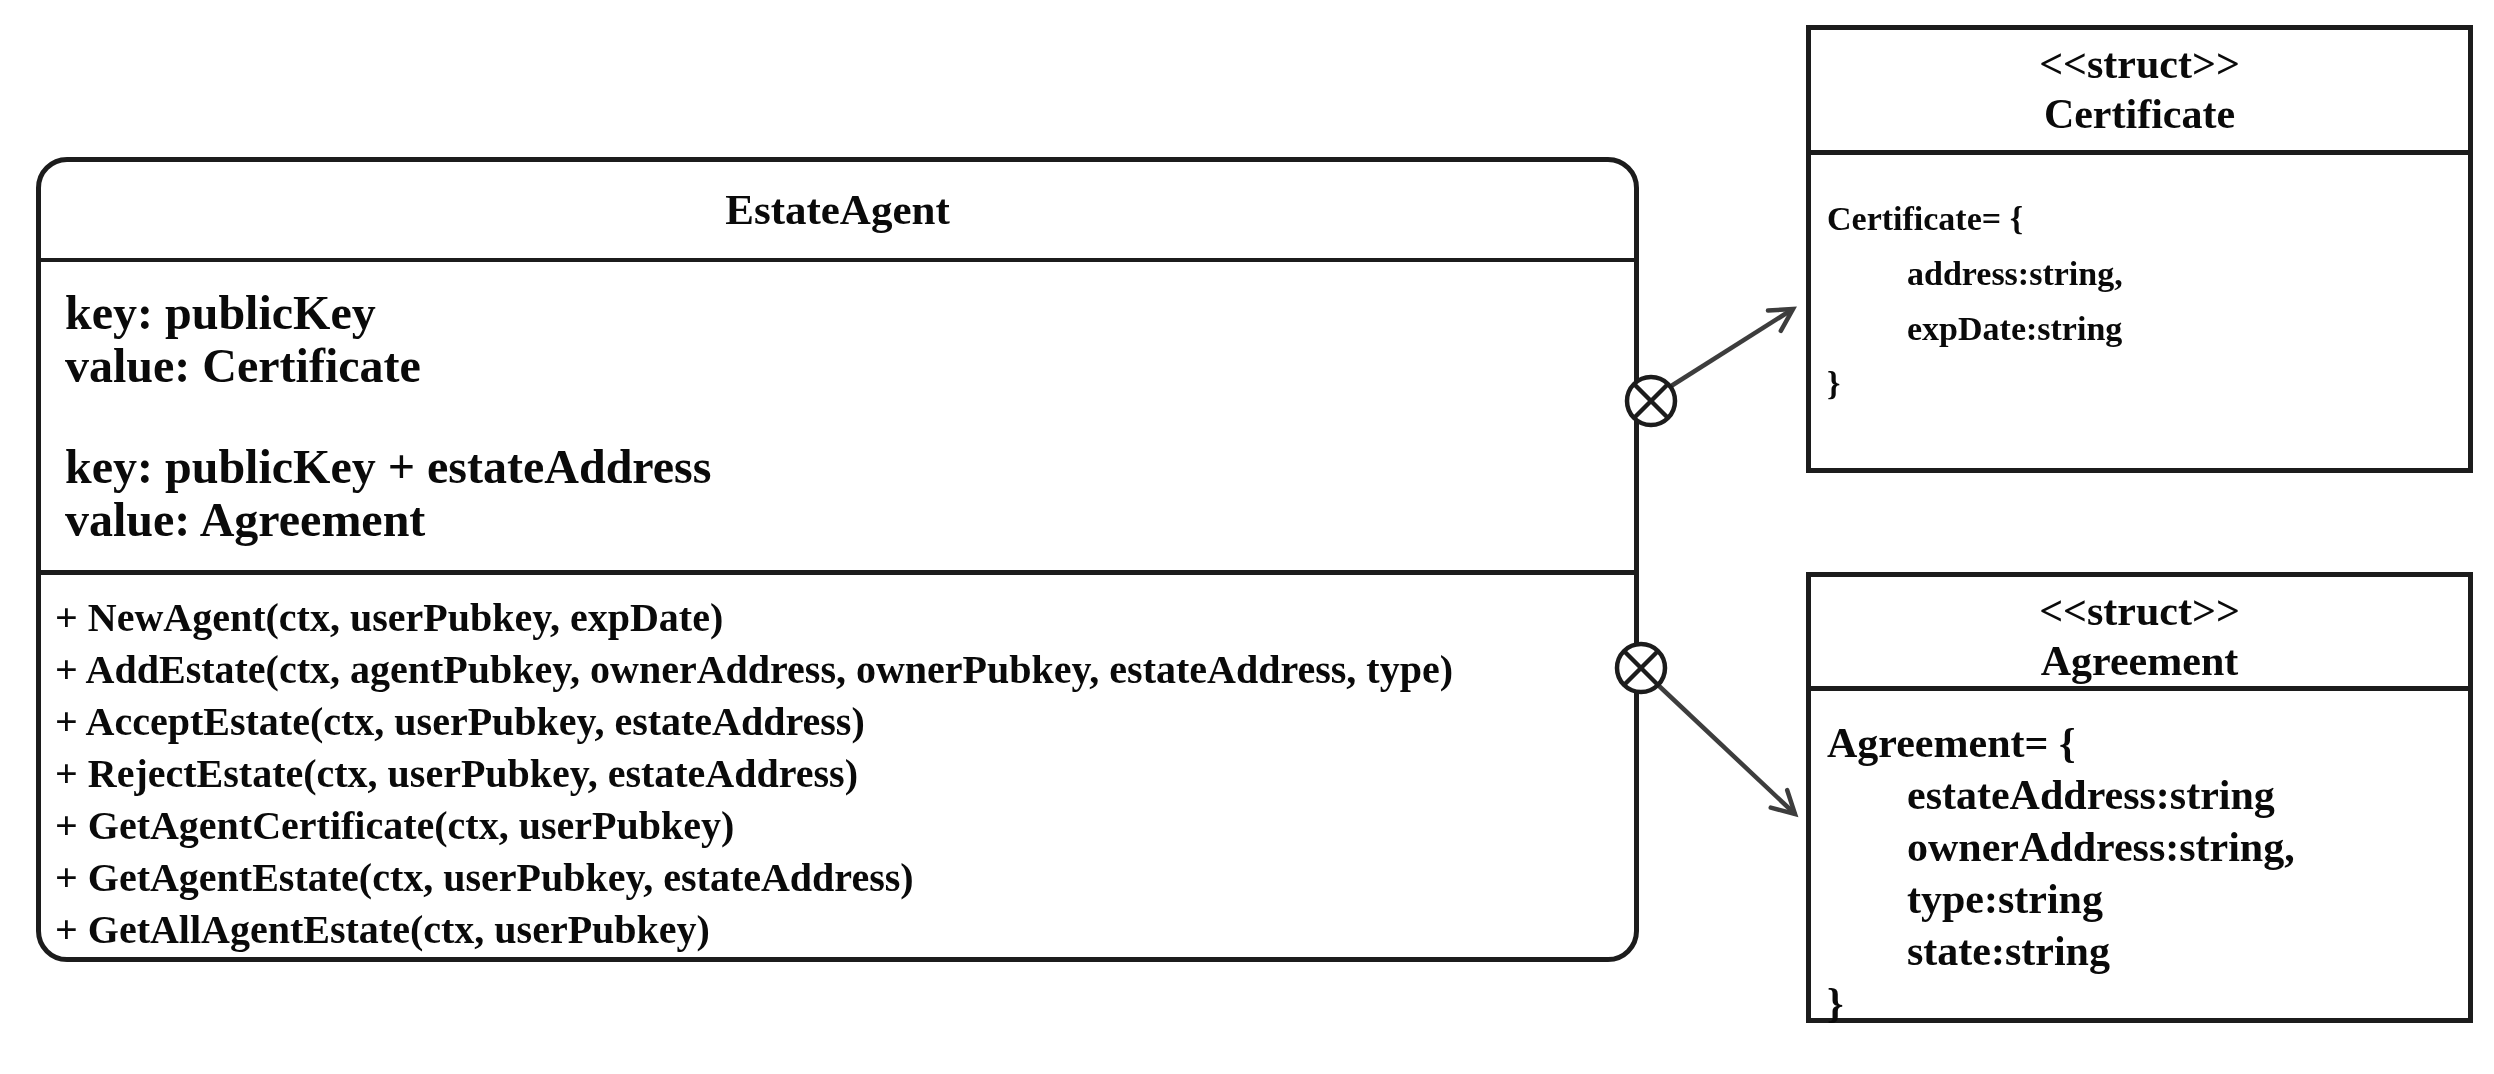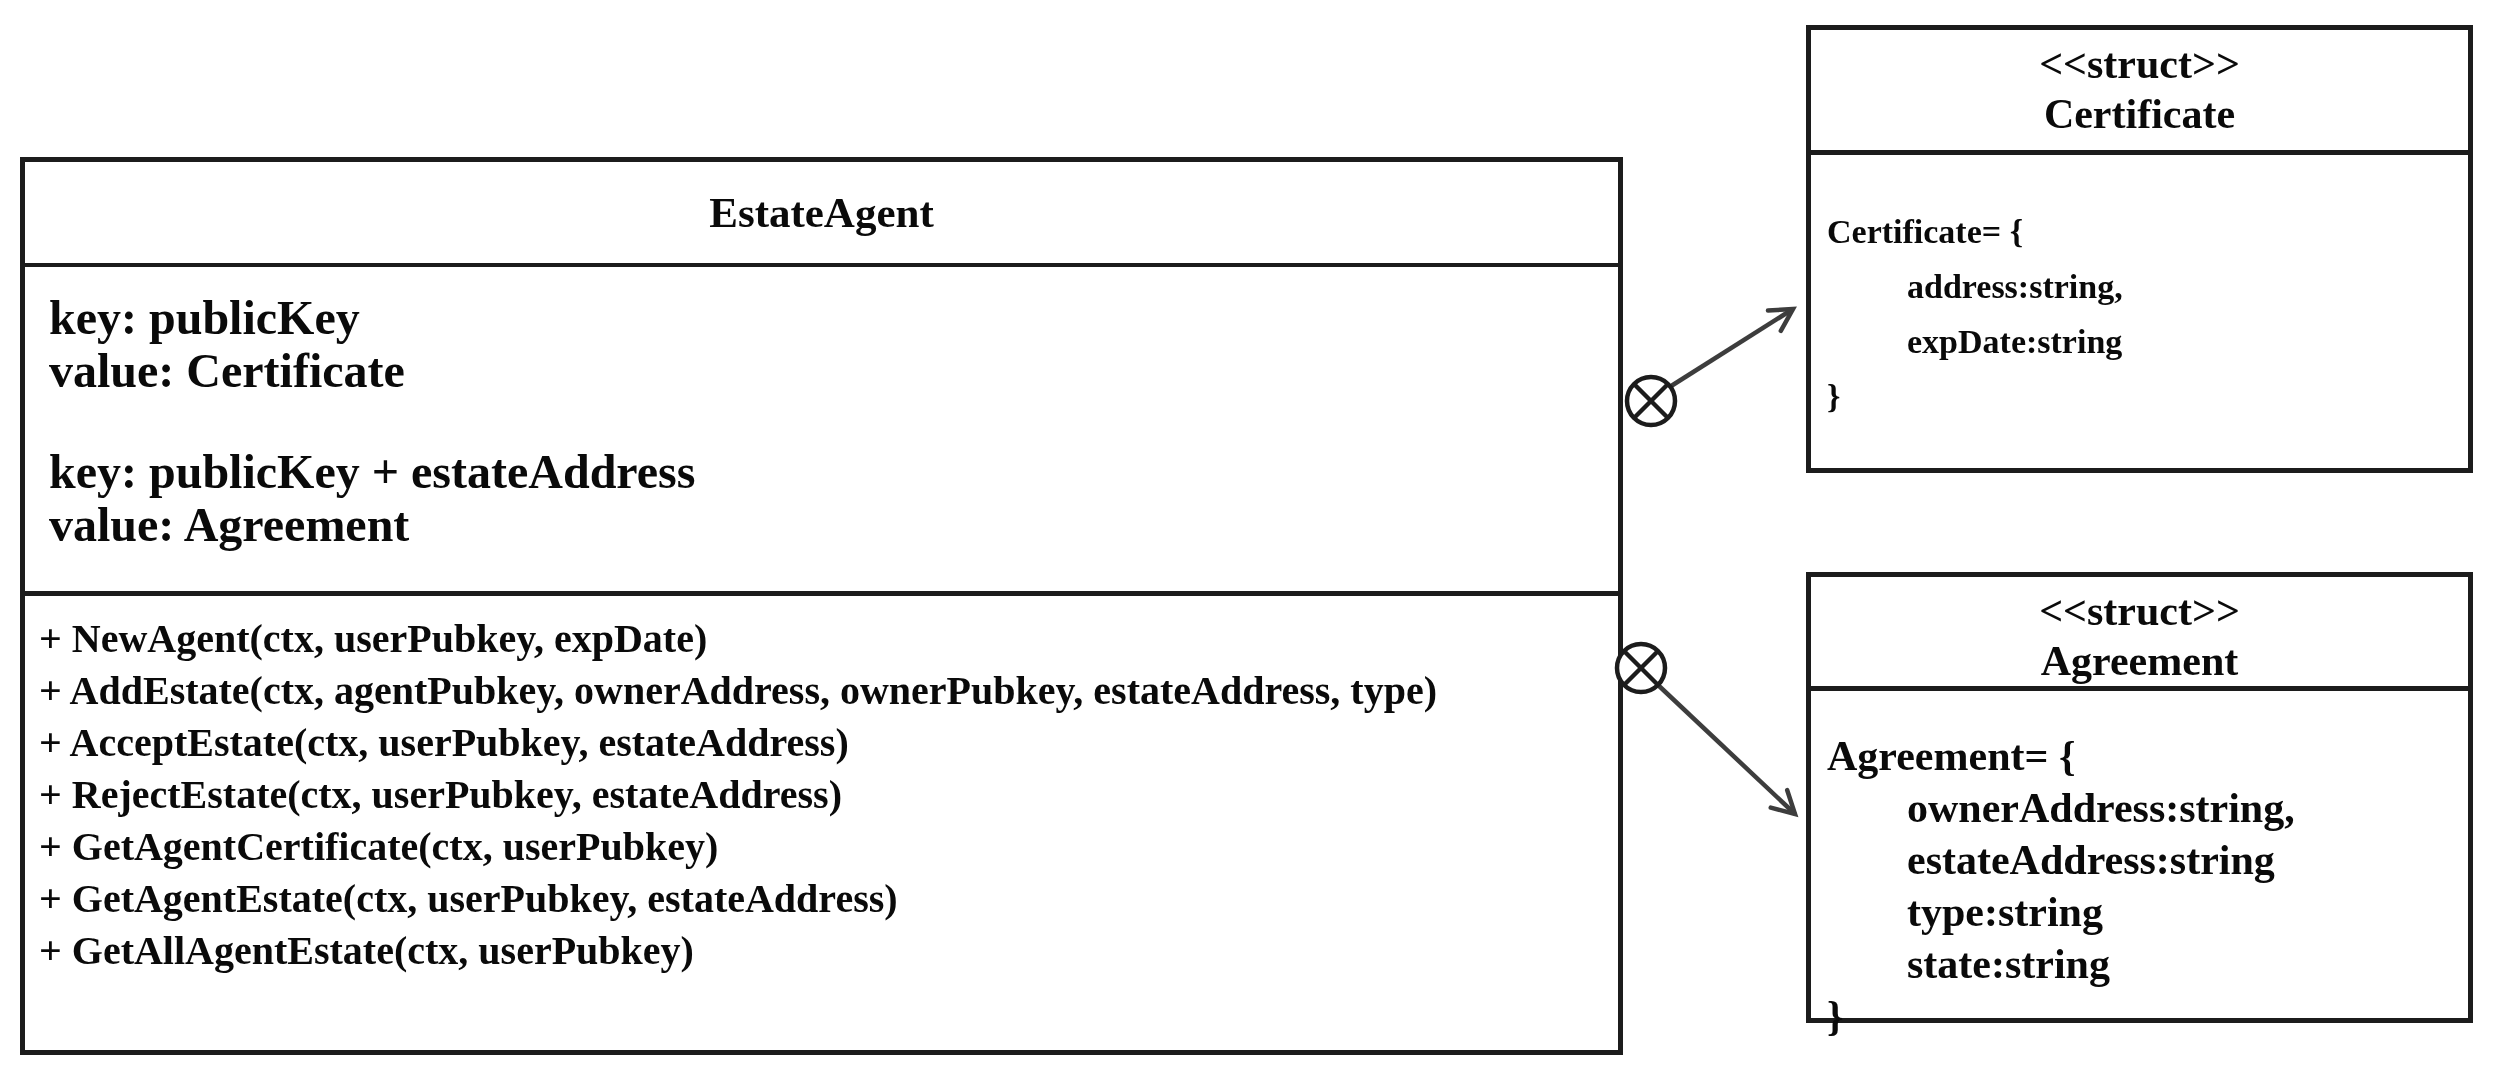--- a/index.html
+++ b/index.html
@@ -21,40 +21,40 @@
   }
   .uml-box{
     position:absolute;
     box-sizing:border-box;
     border:5px solid var(--line);
     background:var(--background);
     display:flex;
     flex-direction:column;
   }
   
-  .estate-agent{left:20px;top:157px;width:1603px;height:898px;}
+  .estate-agent{left:36px;top:157px;width:1603px;height:805px;border-radius:31px;}
   .estate-agent .title{
     height:101px;
     border-bottom:4px solid var(--line);
     display:flex;align-items:center;justify-content:center;
     font-size:43px;
   }
   .estate-agent .attrs{
     height:300px;
     border-bottom:5px solid var(--line);
     padding:24px 10px 0 24px;
     font-size:48px;line-height:53px;
   }
   .estate-agent .methods{
     flex:1;
     padding:17px 10px 1px 14px;
     font-size:40px;line-height:52px;
   }
   
-  .struct{left:1806px;width:667px;gap:13px;}
+  .struct{left:1806px;width:667px;}
   .certificate{top:25px;height:448px;}
   .agreement{top:572px;height:451px;}
   .struct .header{
     border-bottom:5px solid var(--line);
     padding-top:9px;
     text-align:center;
     font-size:42px;line-height:50px;
   }
   .certificate .header{height:111px;}
   .agreement .header{height:112px;}
@@ -106,22 +106,22 @@
     </div>
   </section>
 
   <section class="uml-box struct agreement">
     <header class="header">
       <div>&lt;&lt;struct&gt;&gt;</div>
       <div>Agreement</div>
     </header>
     <div class="body">
       <div class="line">Agreement= {</div>
+      <div class="line indent">estateAddress:string</div>
       <div class="line indent">ownerAddress:string,</div>
-      <div class="line indent">estateAddress:string</div>
       <div class="line indent">type:string</div>
       <div class="line indent">state:string</div>
       <div class="line">}</div>
     </div>
   </section>
 
   <svg class="overlay" viewBox="0 0 2494 1074" xmlns="http://www.w3.org/2000/svg">
     <defs>
       <marker id="openarrow" markerUnits="userSpaceOnUse" markerWidth="52" markerHeight="34" refX="0" refY="0" orient="auto" viewBox="-26 -17 52 34">
         <path d="M -22 -12 L 0 0 L -22 12" fill="none" stroke="#3d3d3d" stroke-width="4.5" stroke-linecap="round"></path>

